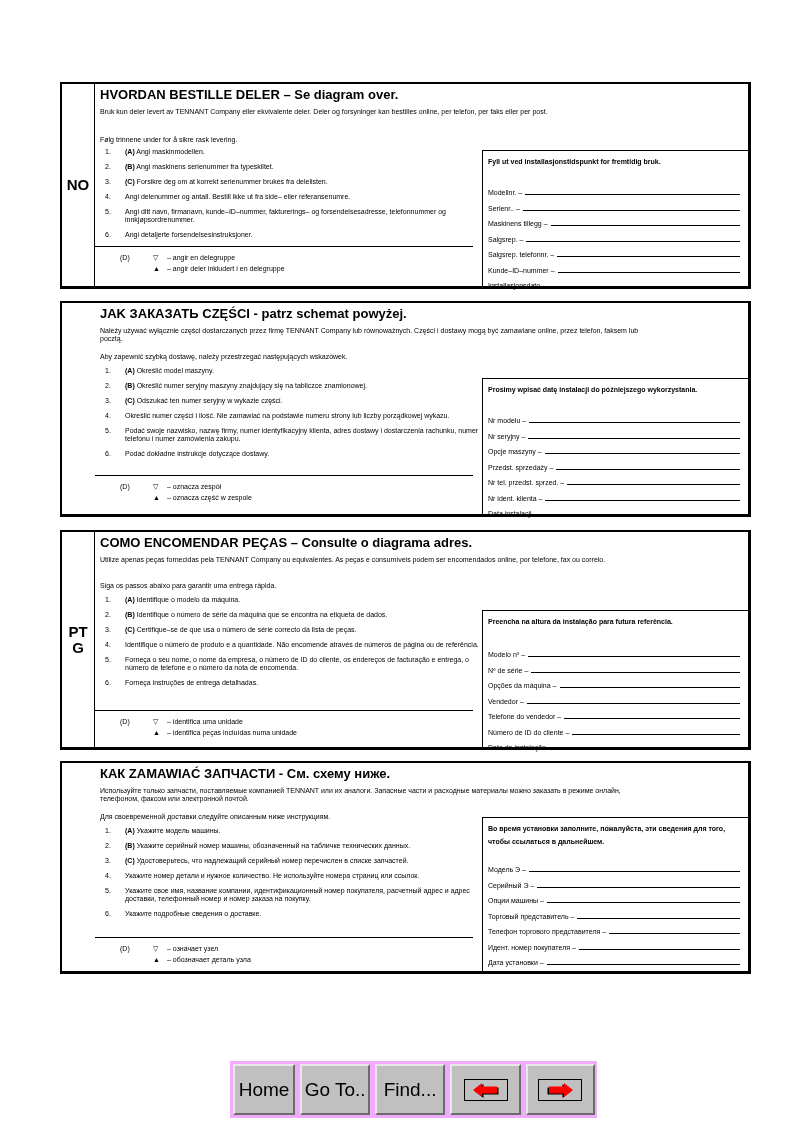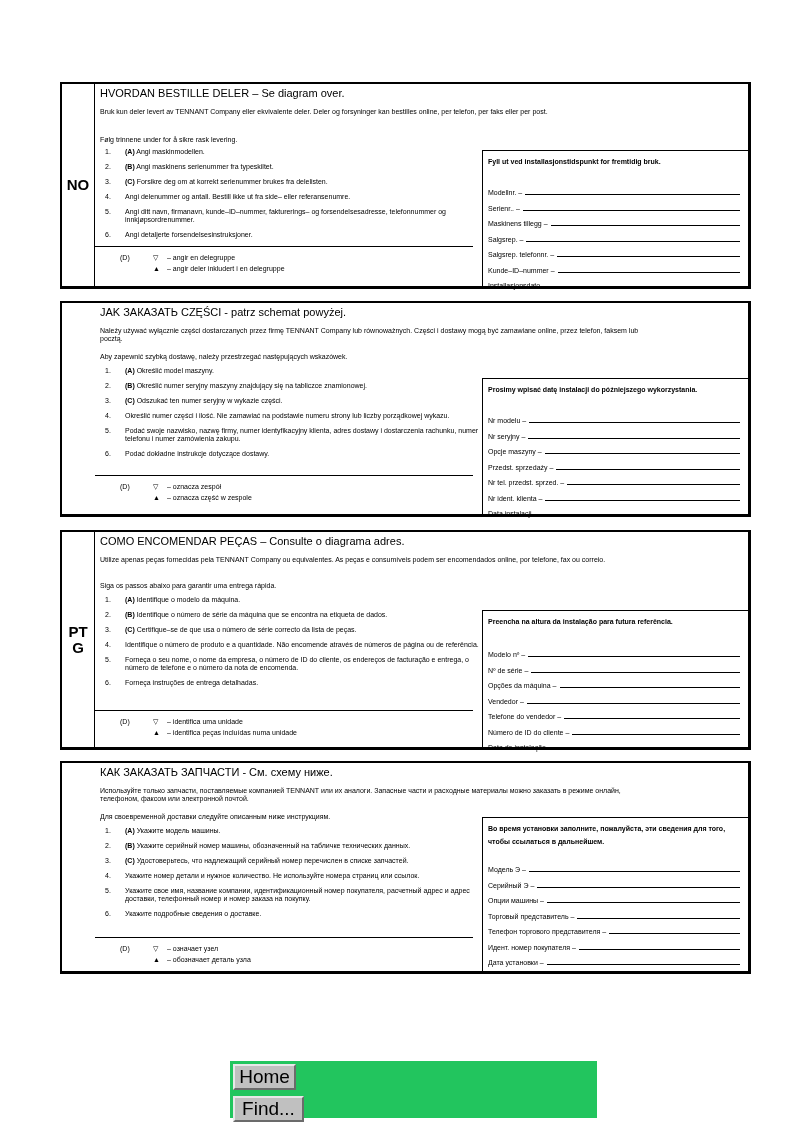--- a/index.html
+++ b/index.html
@@ -4,40 +4,40 @@
 <style>
   html, body { margin:0; padding:0; background:#ffffff; }
   body { width:793px; height:1122px; position:relative; overflow:hidden;
          font-family:"Liberation Sans", sans-serif; color:#000; }
   .section { position:absolute; left:60px; width:691px; border:2px solid #000;
              border-right-width:3px; border-bottom-width:3px; box-sizing:border-box; }
   .lang { position:absolute; left:0; top:0; bottom:0; width:32px; border-right:1.5px solid #000;
           display:flex; align-items:center; justify-content:center; text-align:center;
           font-weight:bold; font-size:15px; line-height:16px; }
   .main { position:absolute; left:33px; top:0; right:0; bottom:0; }
-  .title { position:absolute; left:5px; top:3px; font-size:11px; font-weight:normal; white-space:nowrap; }
+  .title { position:absolute; left:5px; top:3px; font-size:13px; font-weight:bold; white-space:nowrap; }
   .intro { position:absolute; left:5px; top:24px; width:560px; font-size:7px; line-height:8px; }
   .follow { position:absolute; left:5px; font-size:7px; white-space:nowrap; }
   .steps { position:absolute; left:5px; width:380px; font-size:7px; line-height:8px; }
   .step { display:flex; margin-bottom:7px; }
   .step .num { width:20px; padding-left:5px; flex:none; }
   .step .txt { flex:1; }
   .step b { font-weight:bold; }
   .sep { position:absolute; left:0; width:378px; height:0; border-top:1.5px solid #000; }
   .legend { position:absolute; left:25px; font-size:7px; line-height:11px; }
   .legend .d { position:absolute; left:0; top:0; }
   .legend .row { position:absolute; left:33px; white-space:nowrap; }
   .legend .sym { display:inline-block; width:14px; }
   .form { position:absolute; right:0; bottom:0; width:266px; border-left:1.5px solid #000;
           border-top:1.5px solid #000; box-sizing:border-box; }
   .form-title { position:absolute; left:5px; top:4px; right:6px; font-size:7px; font-weight:bold; line-height:13px; }
   .field { position:absolute; left:5px; right:8px; height:14px; display:flex; align-items:flex-end; font-size:7px; }
   .field .lbl { white-space:nowrap; padding-bottom:1px; }
   .field .line { flex:1; border-bottom:1px solid #000; margin-left:3px; margin-bottom:2px; }
-  .navbar { position:absolute; left:230px; top:1061px; height:57px; width:367px; background:#22c55e; display:flex;flex-direction:column; }
+  .navbar { position:absolute; left:230px; top:1061px; height:57px; width:367px; background:#f0abfc; display:flex; }
   .navbtn { box-sizing:border-box; margin:3px 2px 3px 3px; height:51px; background:#c0c0c0;
             border-top:2px solid #e8e8e8; border-left:2px solid #e8e8e8;
             border-right:2px solid #6b6b6b; border-bottom:2px solid #6b6b6b;
             display:flex; align-items:center; justify-content:center; font-size:19px; color:#000;
             font-family:"Liberation Sans", sans-serif; cursor:pointer; }
   .arrowbox { width:44px; height:22px; border:1.5px solid #000; box-sizing:border-box;
               display:flex; align-items:center; justify-content:center; background:#c0c0c0; }
 </style>
 </head>
 <body>
@@ -251,21 +251,21 @@
       </div>
           <div class="field" style="top:127px">
         <span class="lbl">Data de instalação –</span>
         <span class="line"></span>
       </div>
         </div>
       </div>
     </div>
     <div class="section" style="top: 761px; height: 213px;">
       <div class="main">
-        <div class="title">КАК ЗАКАЗАТЬ ЗАПЧАСТИ - См. схему ниже.</div>
+        <div class="title">КАК ZAMAWIAĆ ЗАПЧАСТИ - См. схему ниже.</div>
         <div class="intro">Используйте только запчасти, поставляемые компанией TENNANT или их аналоги. Запасные части и расходные материалы можно заказать в режиме онлайн, телефоном, факсом или электронной почтой.</div>
         <div class="follow" style="top:50px">Для своевременной доставки следуйте описанным ниже инструкциям.</div>
         <div class="steps" style="top:64px">
           <div class="step">
         <span class="num">1.</span>
         <span class="txt"><b>(A)</b><span> Укажите модель машины.</span></span>
       </div>
           <div class="step">
         <span class="num">2.</span>
         <span class="txt"><b>(B)</b><span> Укажите серийный номер машины, обозначенный на табличке технических данных.</span></span>
@@ -323,22 +323,22 @@
         <span class="lbl">Дата установки –</span>
         <span class="line"></span>
       </div>
         </div>
       </div>
     </div>
   </div>
 
 <div class="navbar">
   <div class="navbtn" style="width:63px">Home</div>
+  <div class="navbtn" style="width:71px">Go To..</div>
   <div class="navbtn" style="width:71px">Find...</div>
-  <div class="navbtn" style="width:71px">Go To..</div>
   <div class="navbtn" style="width:72px">
     <div class="arrowbox">
       <svg width="30" height="16" viewBox="0 0 30 16">
         <polygon points="2,8 11,1 11,4.5 26,4.5 26,11.5 11,11.5 11,15" fill="#000" transform="translate(1.5,1)"></polygon>
         <polygon points="2,8 11,1 11,4.5 26,4.5 26,11.5 11,11.5 11,15" class="arrowfill" fill="#ff0000"></polygon>
       </svg>
     </div>
   </div>
   <div class="navbtn" style="width:70px">
     <div class="arrowbox">

